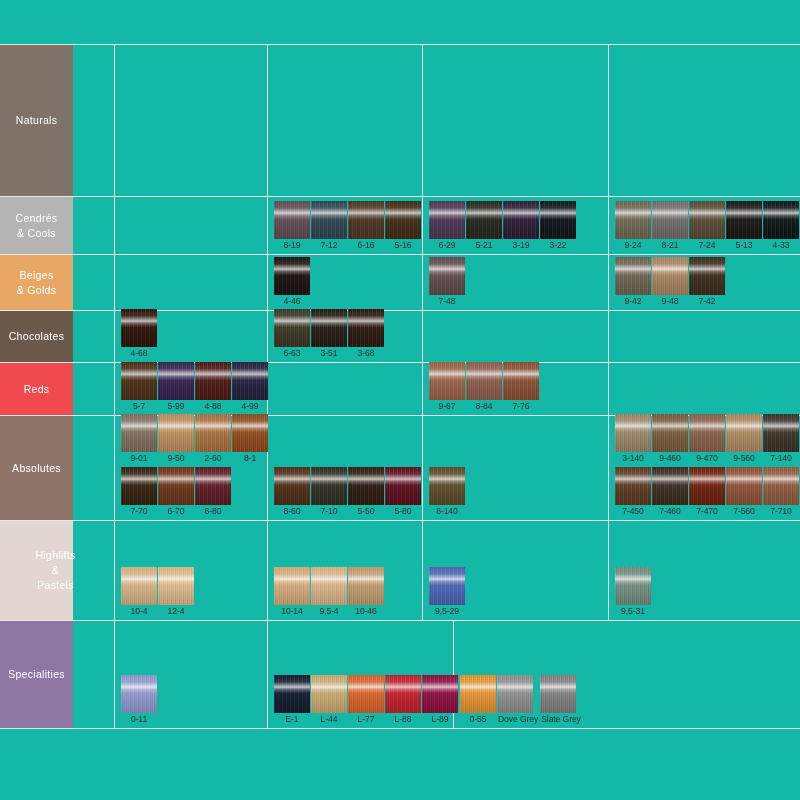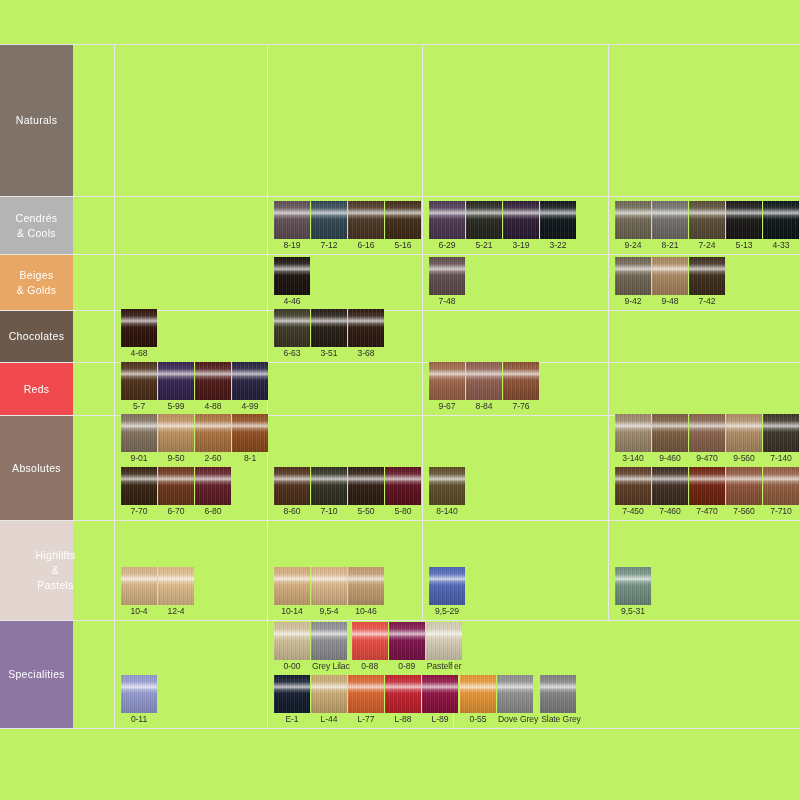--- a/index.html
+++ b/index.html
@@ -6,21 +6,21 @@
   html, body {
     margin: 0; padding: 0;
     width: 800px; height: 800px;
     background: #ffffff;
     font-family: "Liberation Sans", sans-serif;
   }
   #chart-root {
     position: relative;
     width: 800px;
     height: 800px;
-    background: #bef264;
+    background: #14b8a6;
     overflow: hidden;
   }
   .grid {
     position: absolute;
     left: 0; top: 44px;
     width: 800px;
     border-top: 1px solid #e3e3e3;
     border-bottom: 1px solid #e3e3e3;
   }
   .row {
@@ -519,42 +519,20 @@
             <div class="swatch-line">
               <div class="sw">
                 <div class="sw-chip" style="background: rgb(144, 152, 205);"></div>
                 <div class="sw-label">0-11</div>
               </div>
             </div>
           </div>
           <div class="cell c3">
             <div class="swatch-line">
               <div class="sw">
-                <div class="sw-chip" style="background: rgb(207, 189, 150);"></div>
-                <div class="sw-label">0-00</div>
-              </div>
-              <div class="sw wide">
-                <div class="sw-chip" style="background: rgb(140, 140, 144);"></div>
-                <div class="sw-label">Grey Lilac</div>
-              </div>
-              <div class="sw">
-                <div class="sw-chip" style="background: rgb(232, 72, 62);"></div>
-                <div class="sw-label">0-88</div>
-              </div>
-              <div class="sw">
-                <div class="sw-chip" style="background: rgb(124, 16, 72);"></div>
-                <div class="sw-label">0-89</div>
-              </div>
-              <div class="sw wide">
-                <div class="sw-chip" style="background: rgb(212, 203, 178);"></div>
-                <div class="sw-label">Pastelfier</div>
-              </div>
-            </div>
-            <div class="swatch-line">
-              <div class="sw">
                 <div class="sw-chip" style="background: rgb(17, 26, 44);"></div>
                 <div class="sw-label">E-1</div>
               </div>
               <div class="sw">
                 <div class="sw-chip" style="background: rgb(200, 169, 113);"></div>
                 <div class="sw-label">L-44</div>
               </div>
               <div class="sw">
                 <div class="sw-chip" style="background: rgb(216, 97, 42);"></div>
                 <div class="sw-label">L-77</div>

